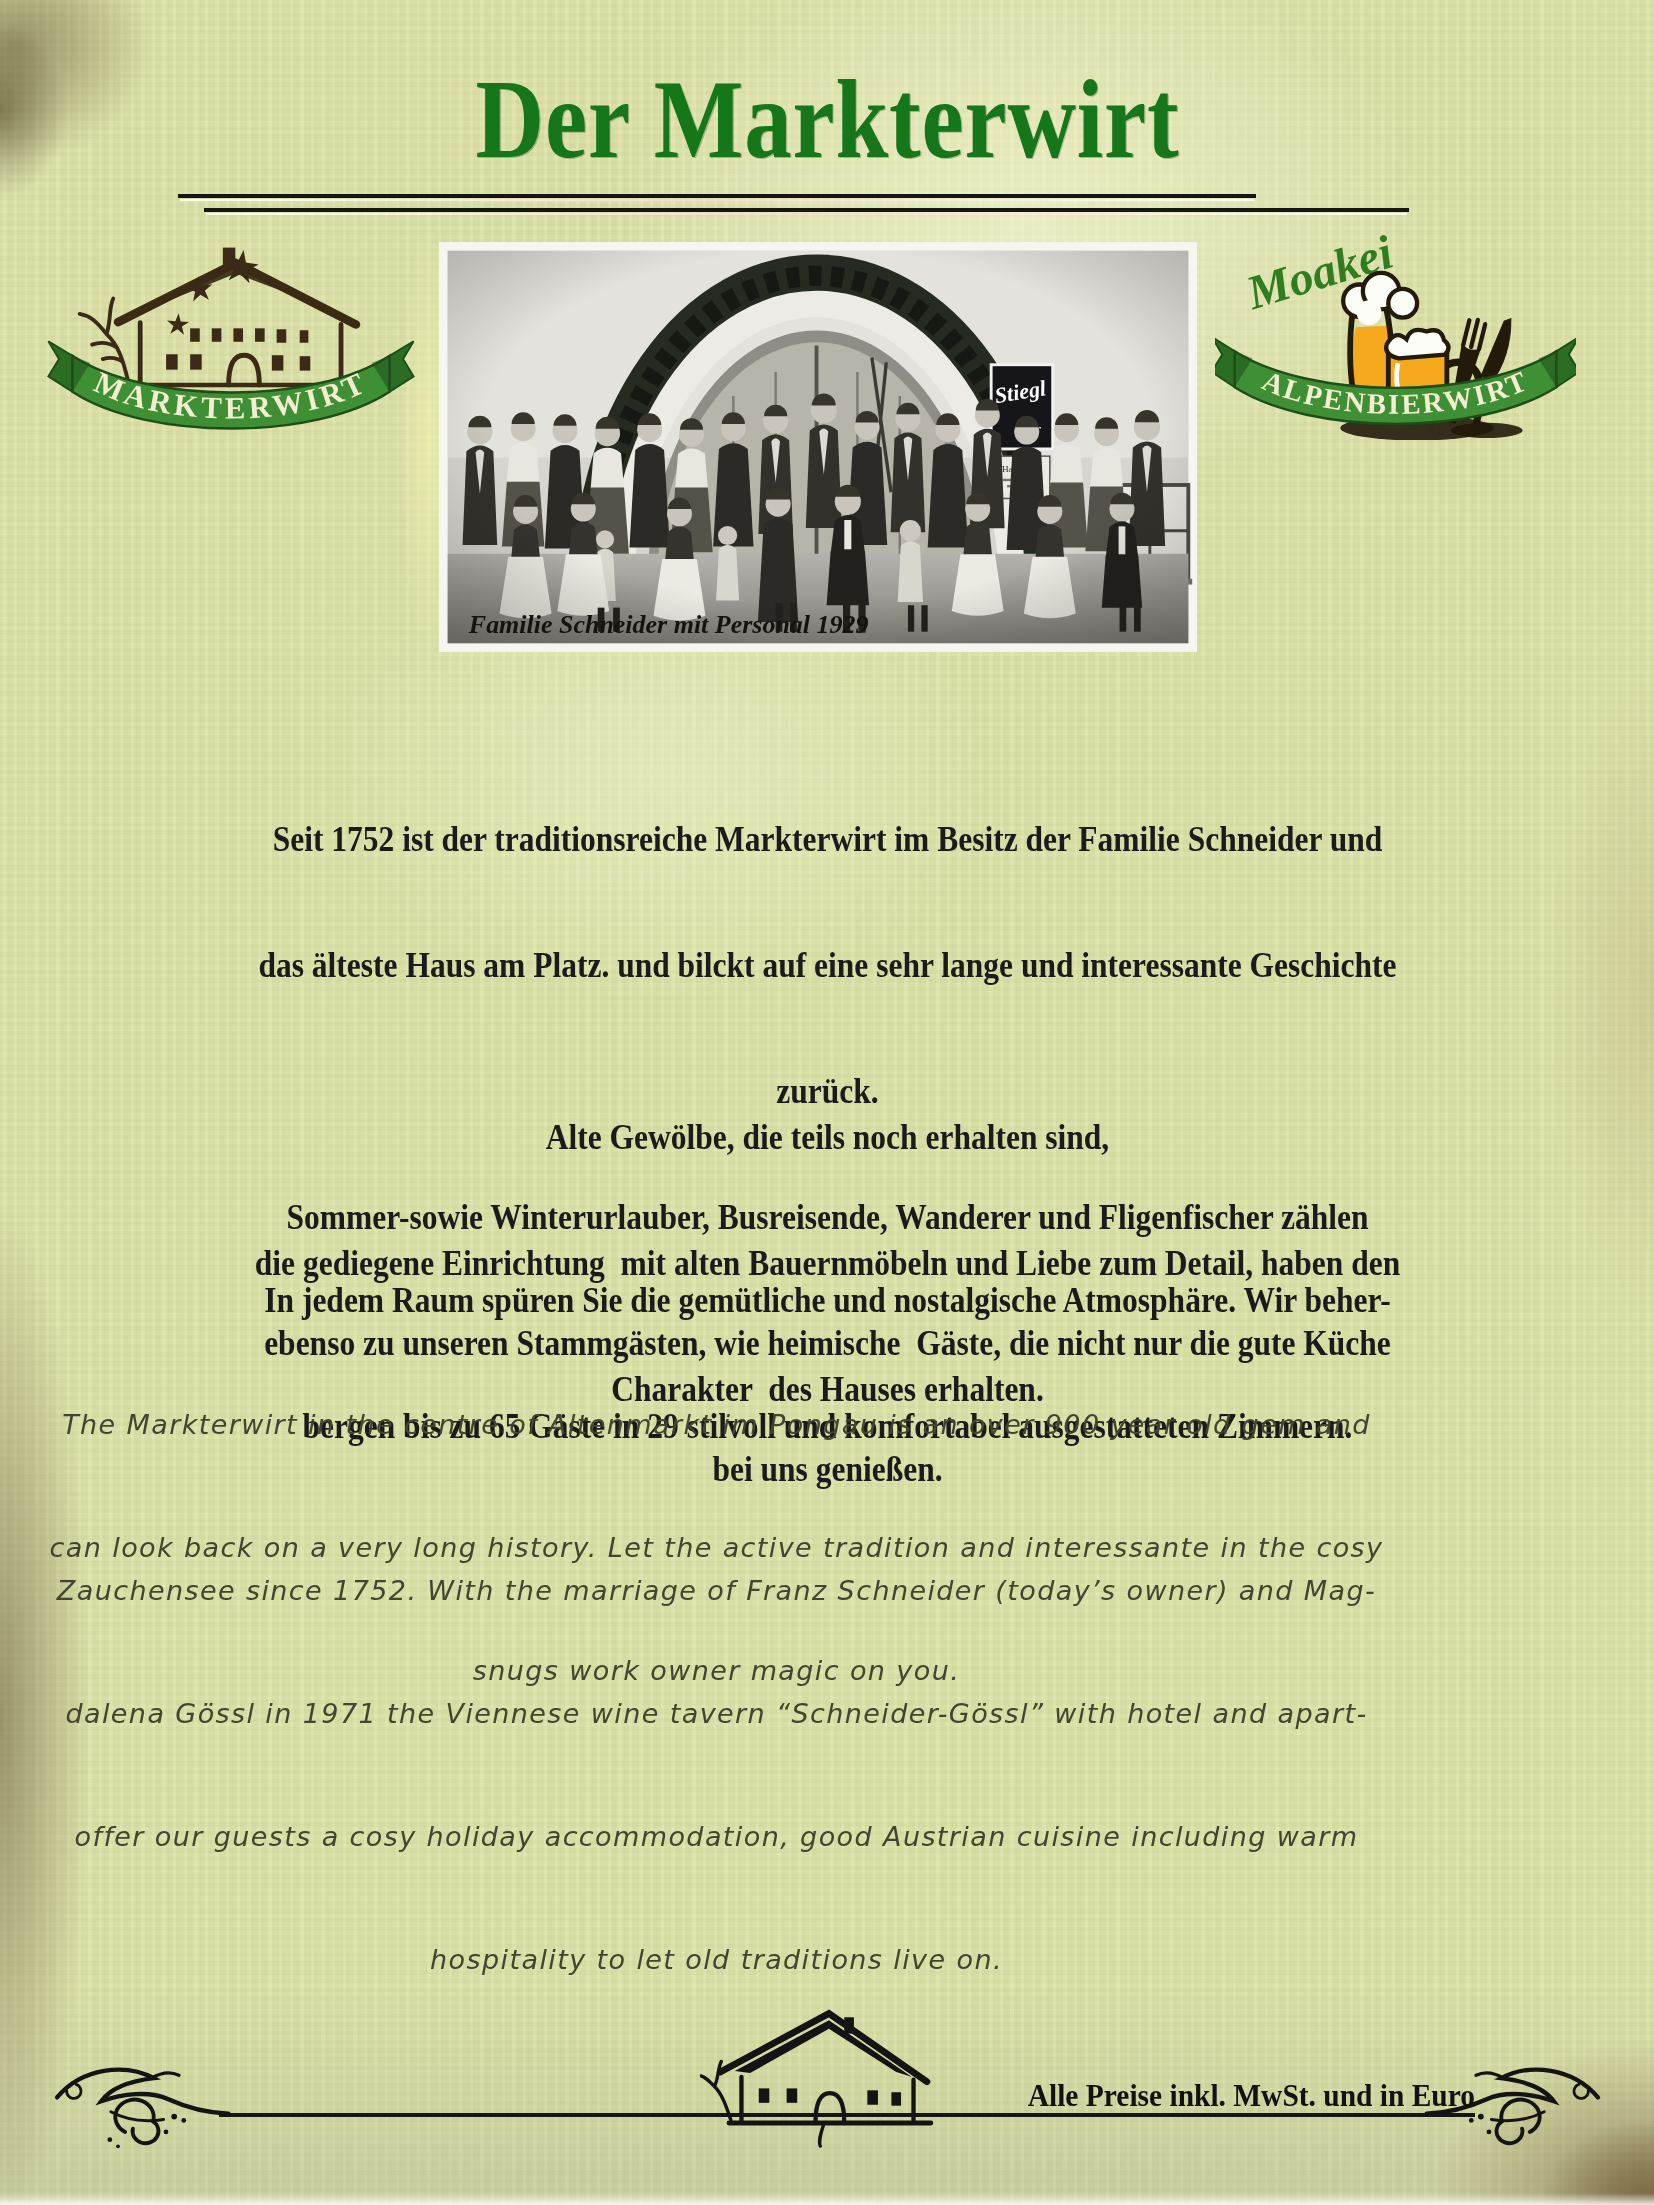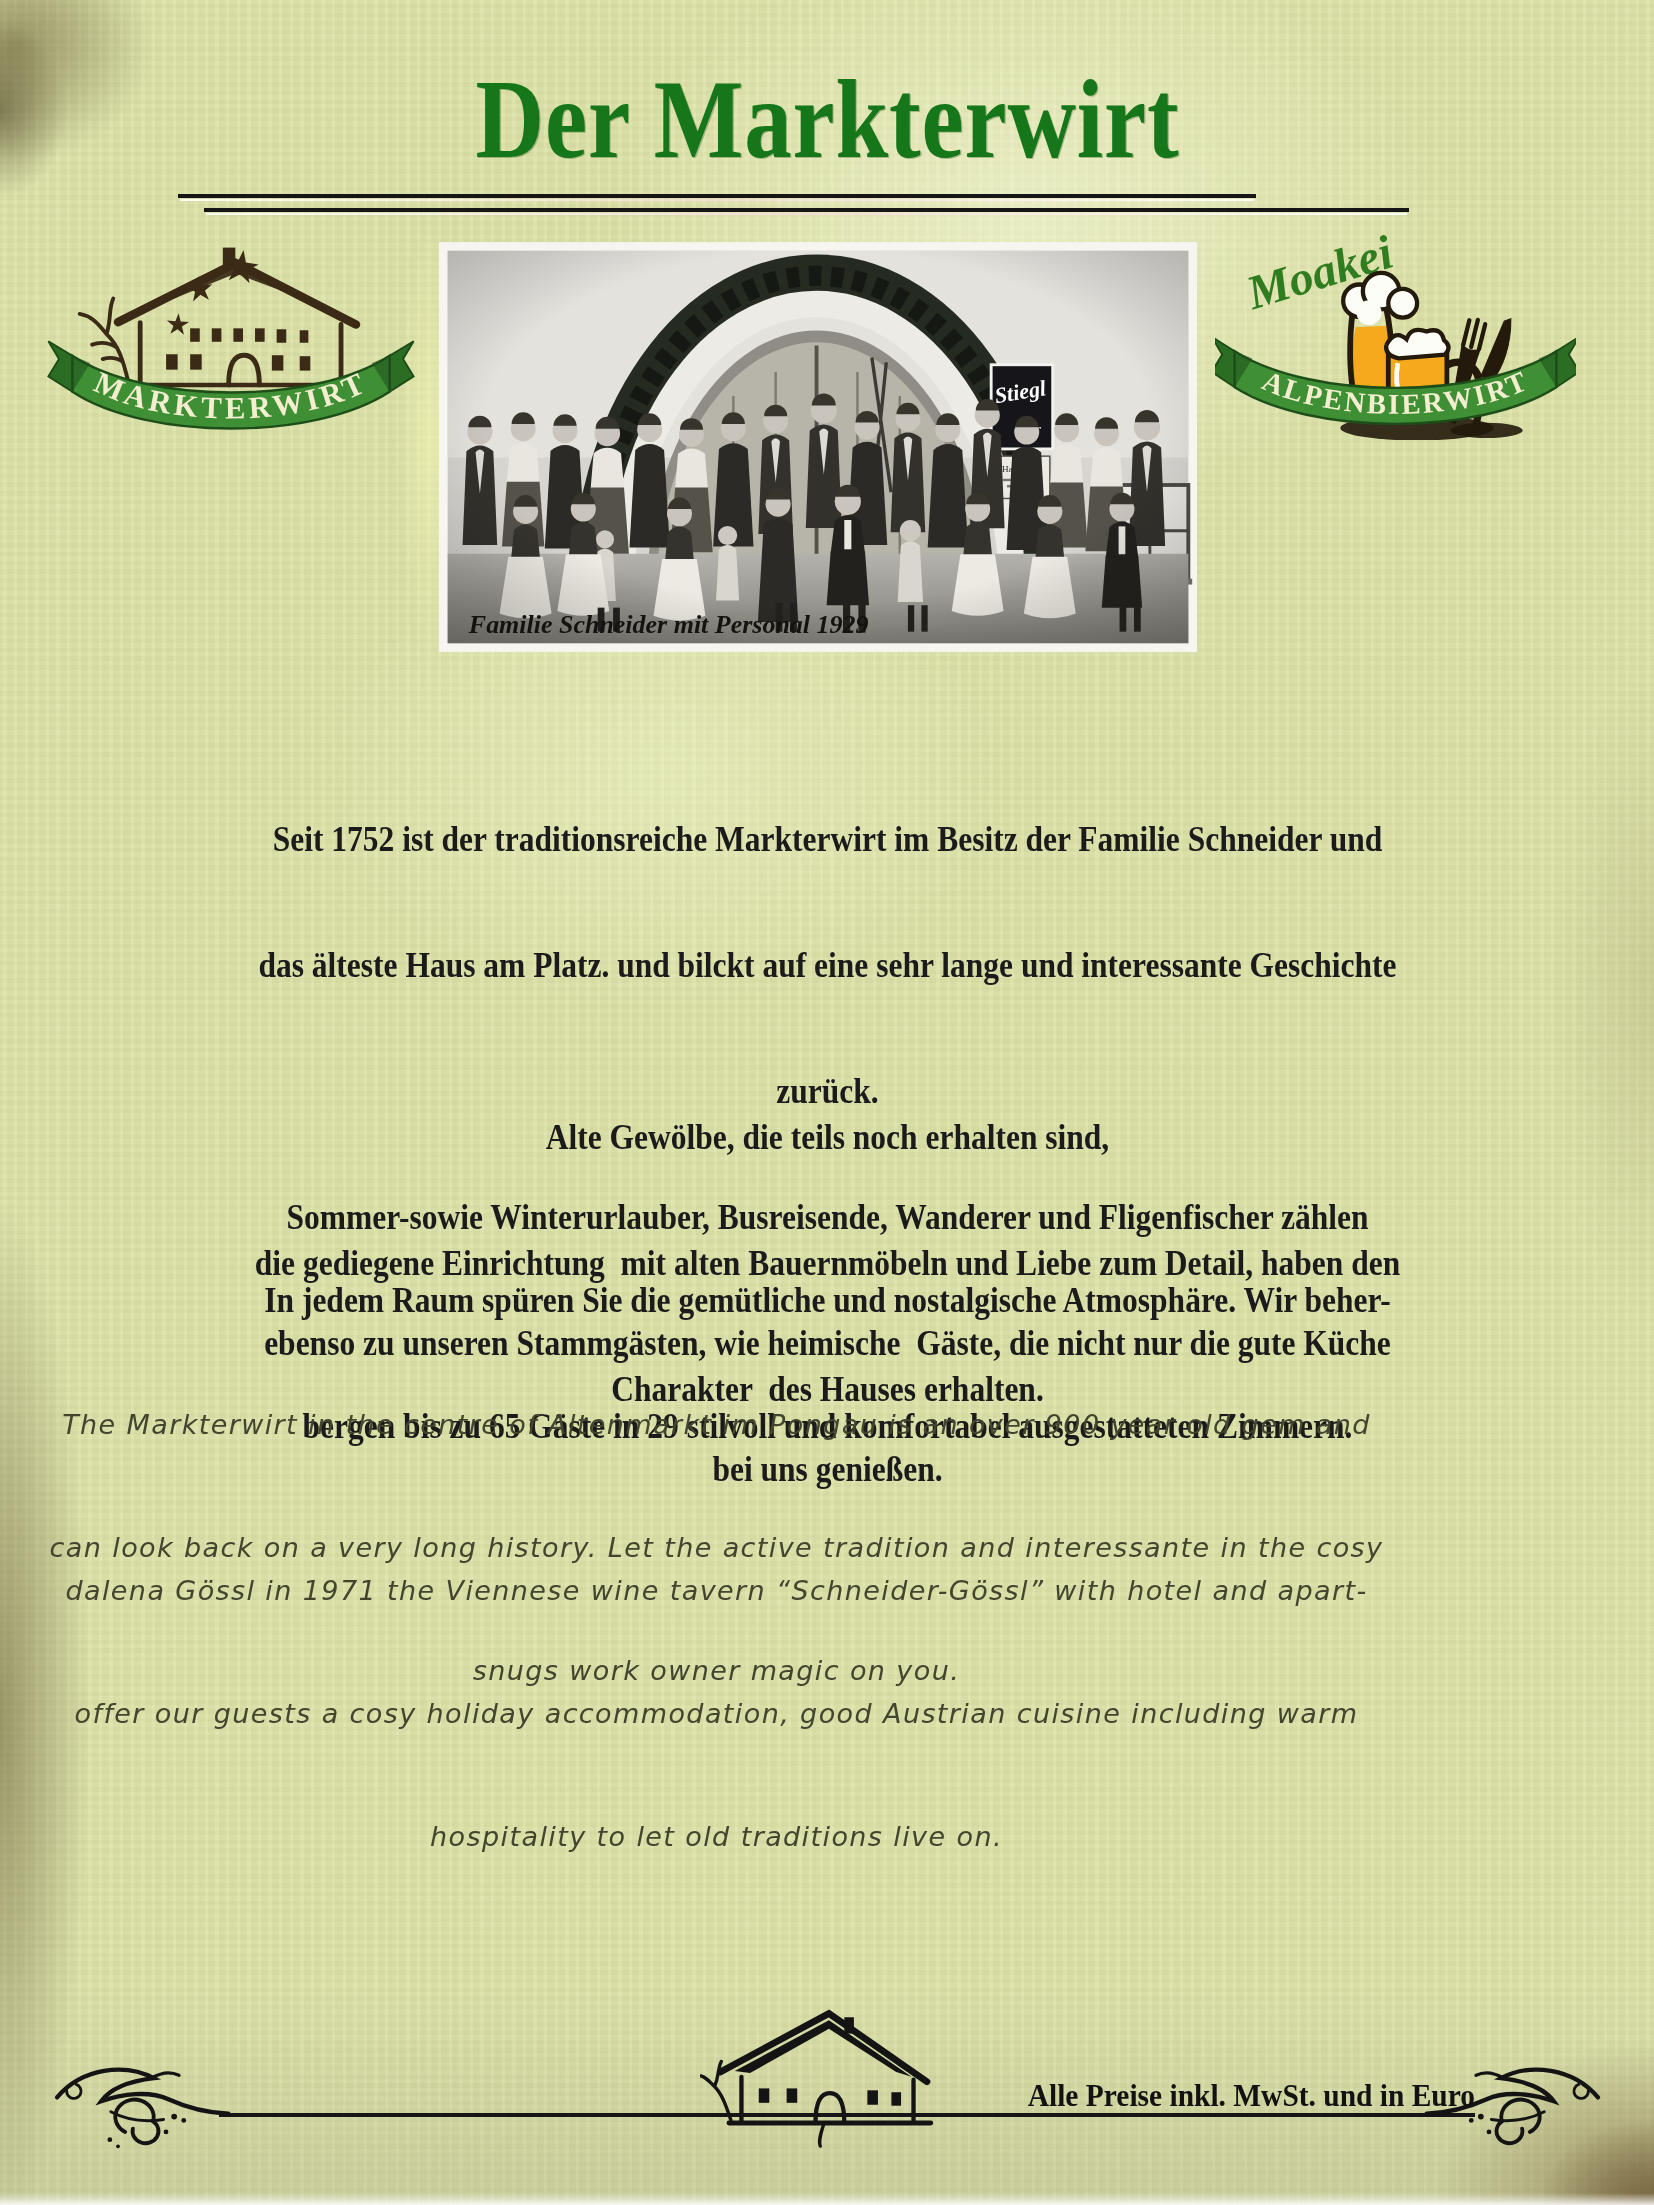--- a/index.html
+++ b/index.html
@@ -281,20 +281,21 @@
     <span class="line">In jedem Raum spüren Sie die gemütliche und nostalgische Atmosphäre. Wir beher-</span>
     <span class="line">bergen bis zu 65 Gäste in 29 stilvoll und komfortabel ausgestatteten Zimmern.</span>
   </div>
 
   <div class="abs en-block" style="top:1322px;">
     <span class="line">The Markterwirt in the centre of Altenmarkt im Pongau is an over 900 year old gem and</span>
     <span class="line">can look back on a very long history. Let the active tradition and interessante in the cosy</span>
     <span class="line">snugs work owner magic on you.</span>
   </div>
   <div class="abs en-block" style="top:1488px;">
+    <span class="line">Zauchensee since 1752. With the marriage of Franz Schneider (today’s owner) and Mag-</span>
     <span class="line">dalena Gössl in 1971 the Viennese wine tavern “Schneider-Gössl” with hotel and apart-</span>
     <span class="line">offer our guests a cosy holiday accommodation, good Austrian cuisine including warm</span>
     <span class="line">hospitality to let old traditions live on.</span>
   </div>
 
   <div class="abs footer-line"></div>
 
   <svg class="abs" style="left:53px;top:2059px;" width="178" height="108" viewBox="0 0 370 225">
     <g stroke="#141414" fill="none" stroke-linecap="round">
       <path d="M8,80 C60,18 150,8 210,40 C160,46 120,60 100,88 C145,72 200,66 240,84 C275,100 315,112 365,114" stroke-width="9"></path>

